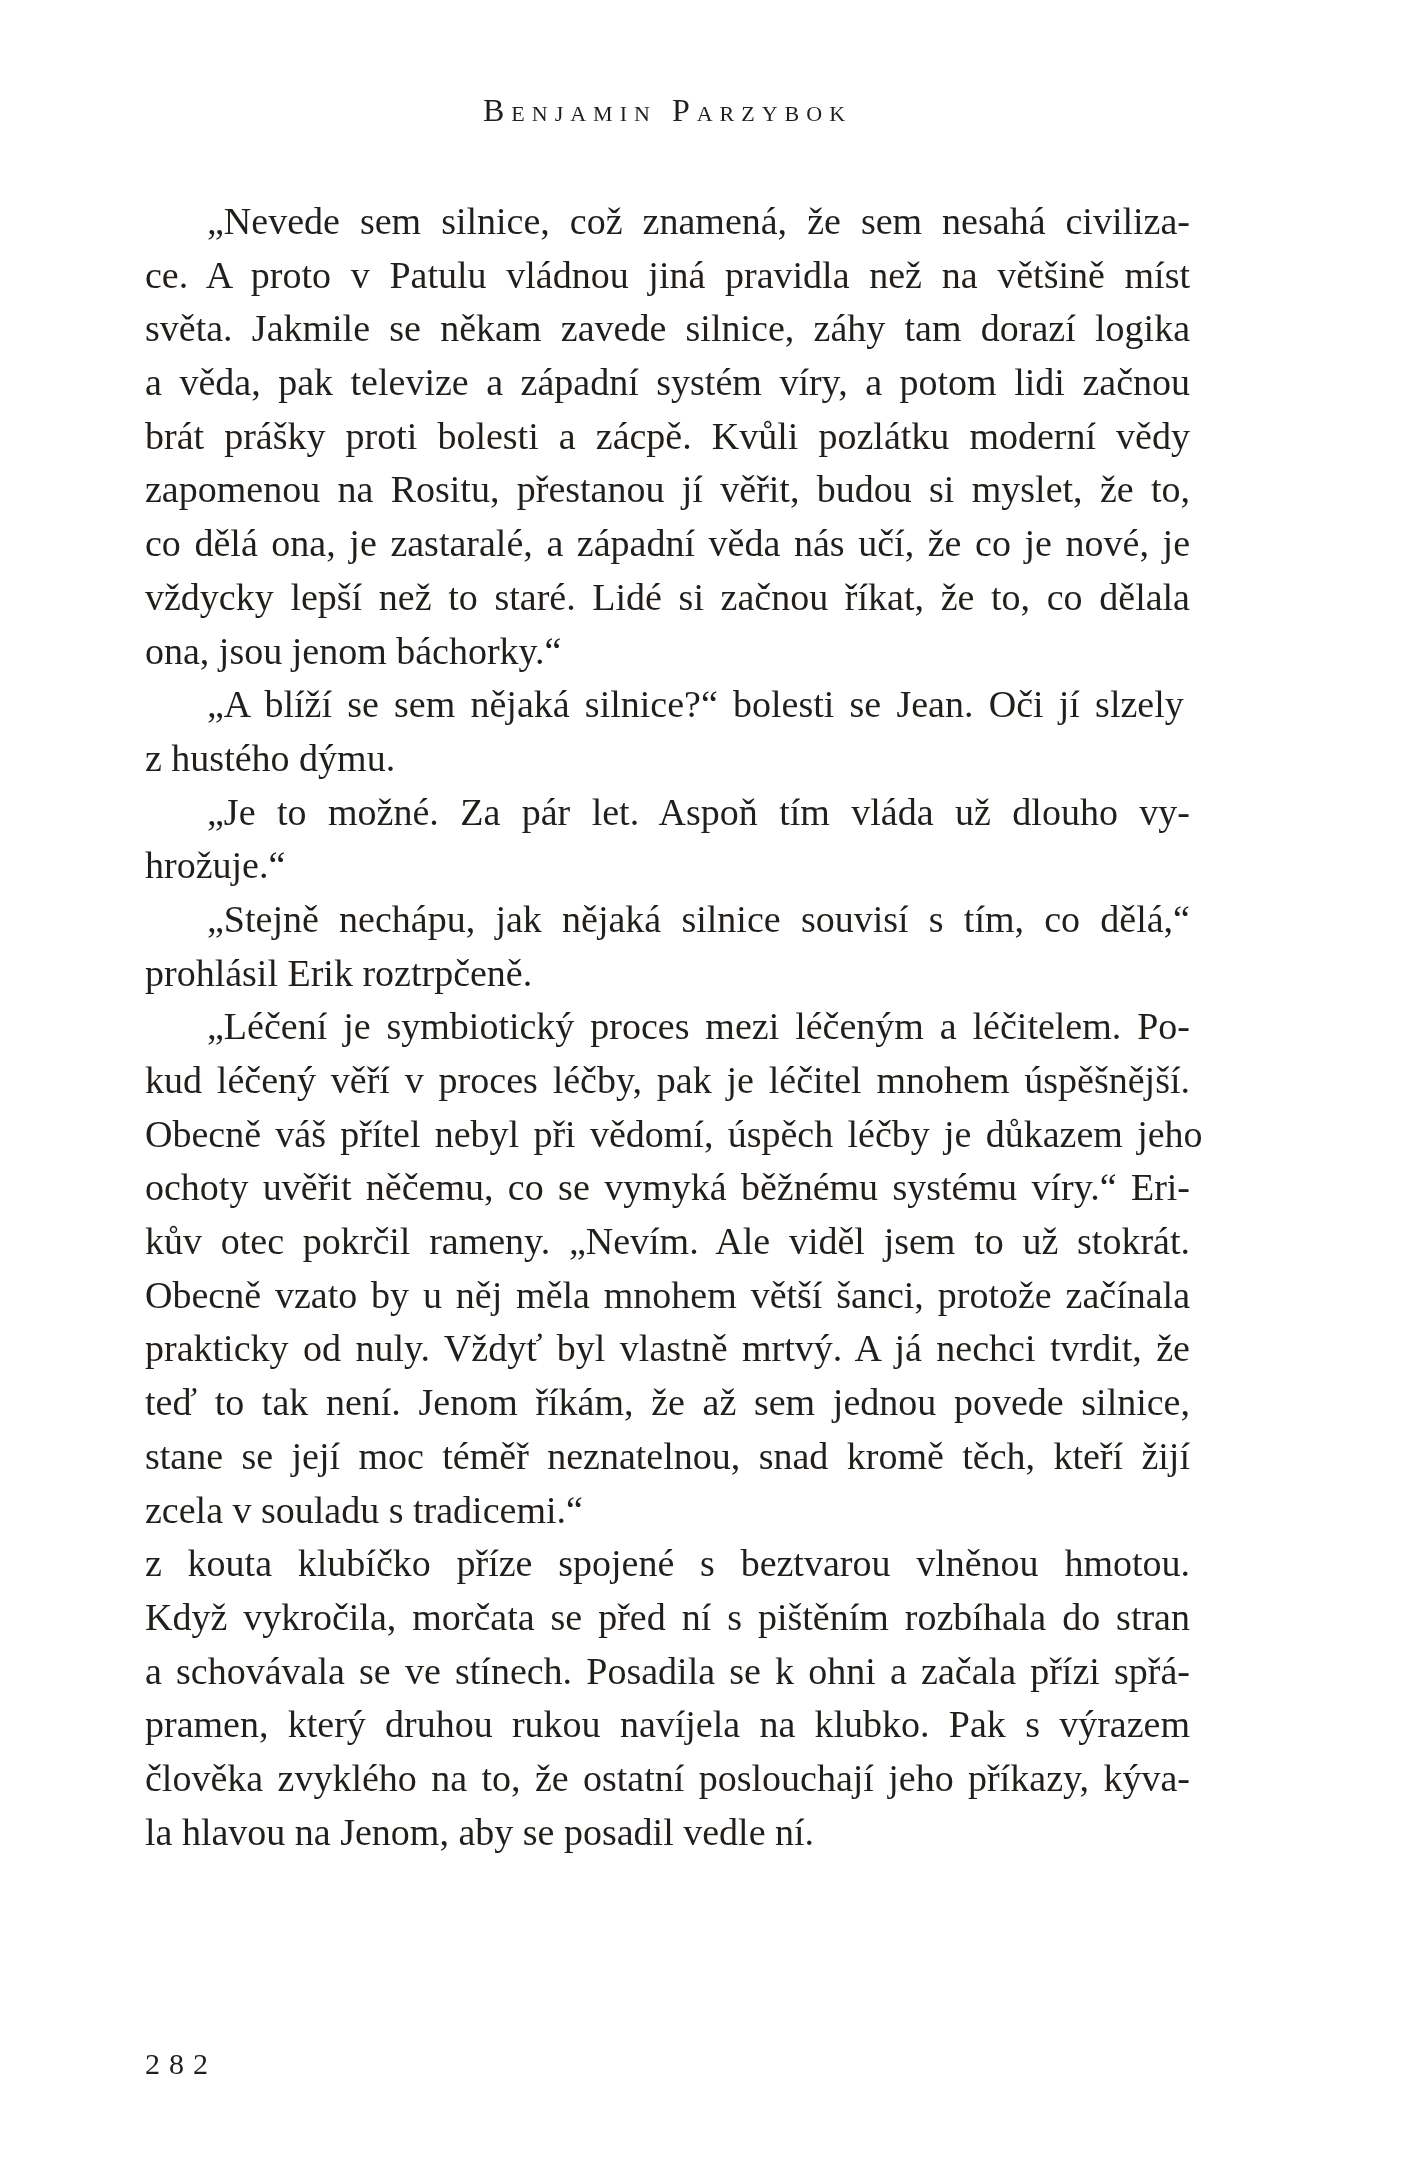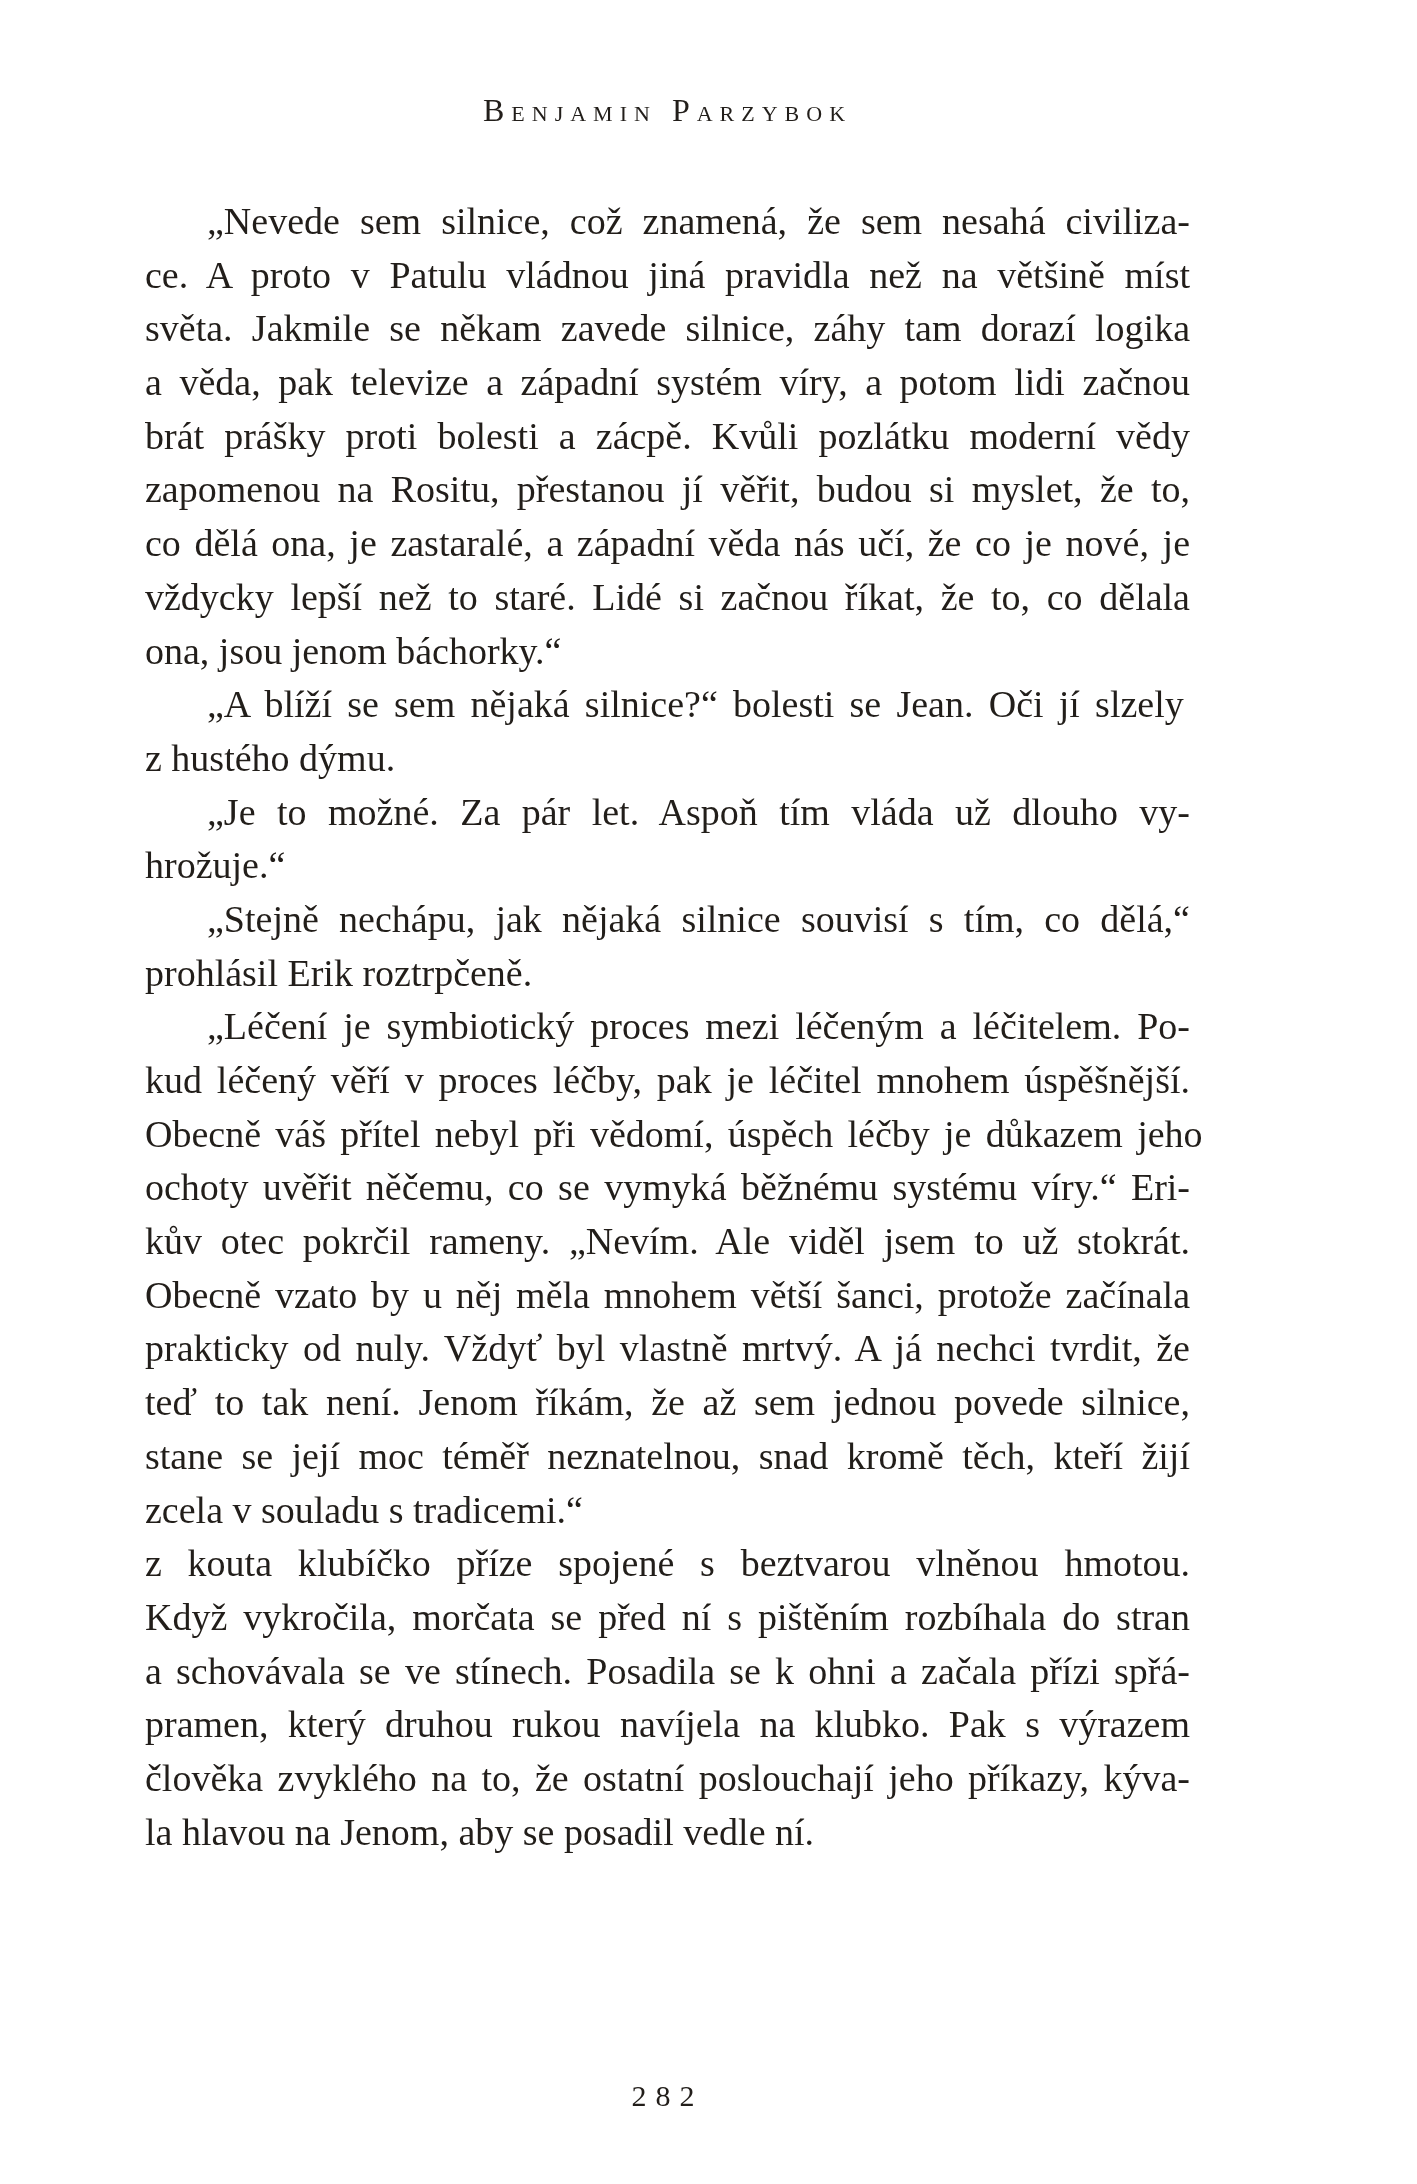--- a/index.html
+++ b/index.html
@@ -43,25 +43,23 @@
     font-family: Liberation Serif, serif;
   }
   .line.indent {
     padding-left: 62px;
   }
   .page-number {
     position: absolute;
     left: 145px;
     top: 2046px;
     width: 1045px;
-    text-align: center;
     font-size: 30px;
     line-height: 36px;
     letter-spacing: 9px;
-    margin-top: 32px;
   }
 </style>
 </head>
 <body>
 
 <div class="page">
   <div class="running-header">Benjamin Parzybok</div>
 
   <div class="text-block" id="text-block">
       <div class="line indent"><span style="word-spacing: 10.5137px;">„Nevede sem silnice, což znamená, že sem nesahá civiliza-</span></div>

